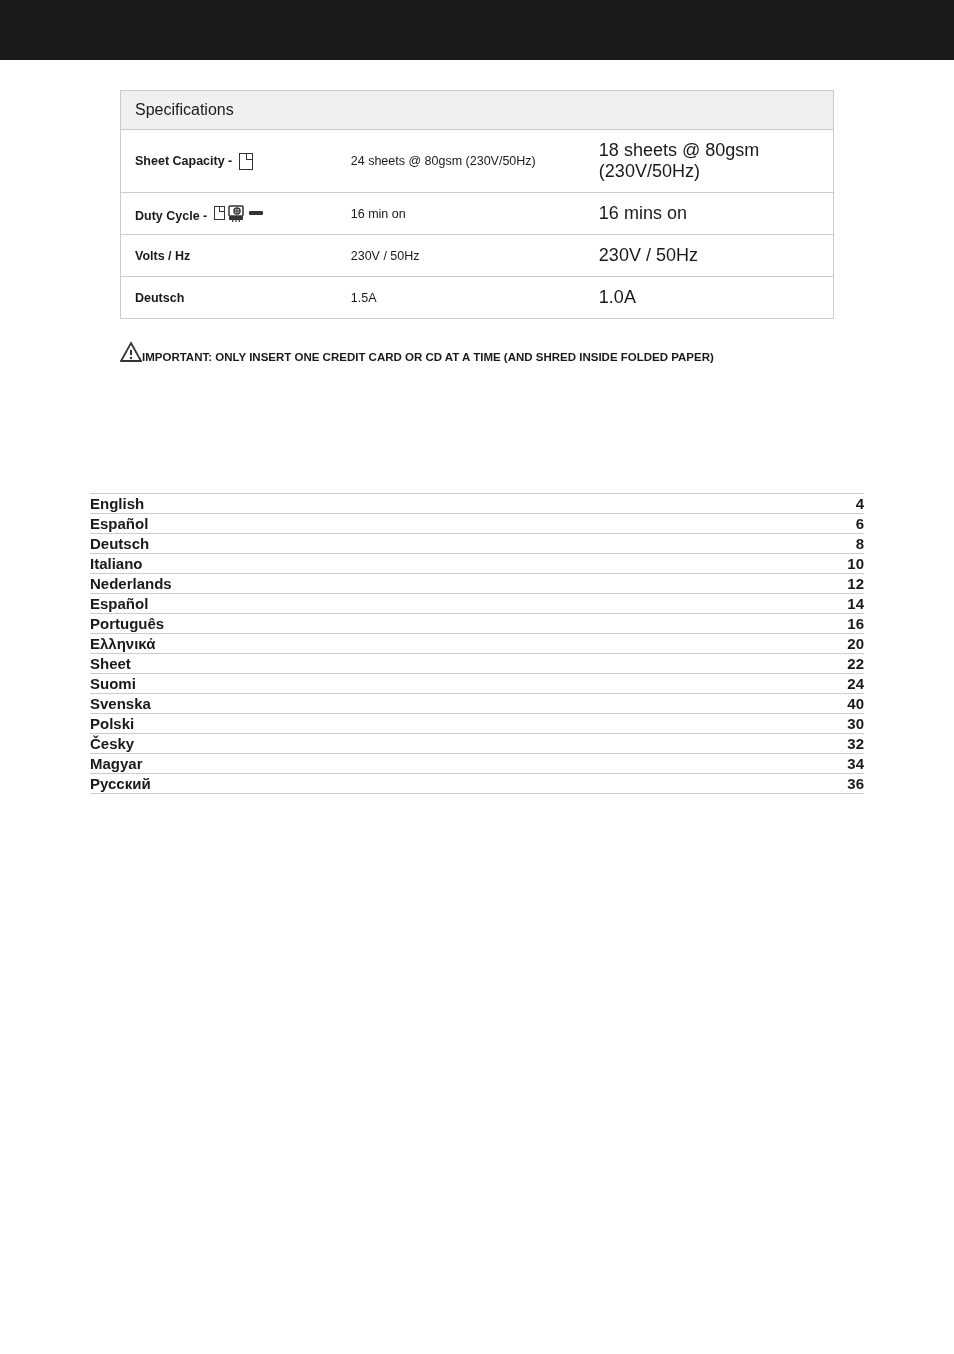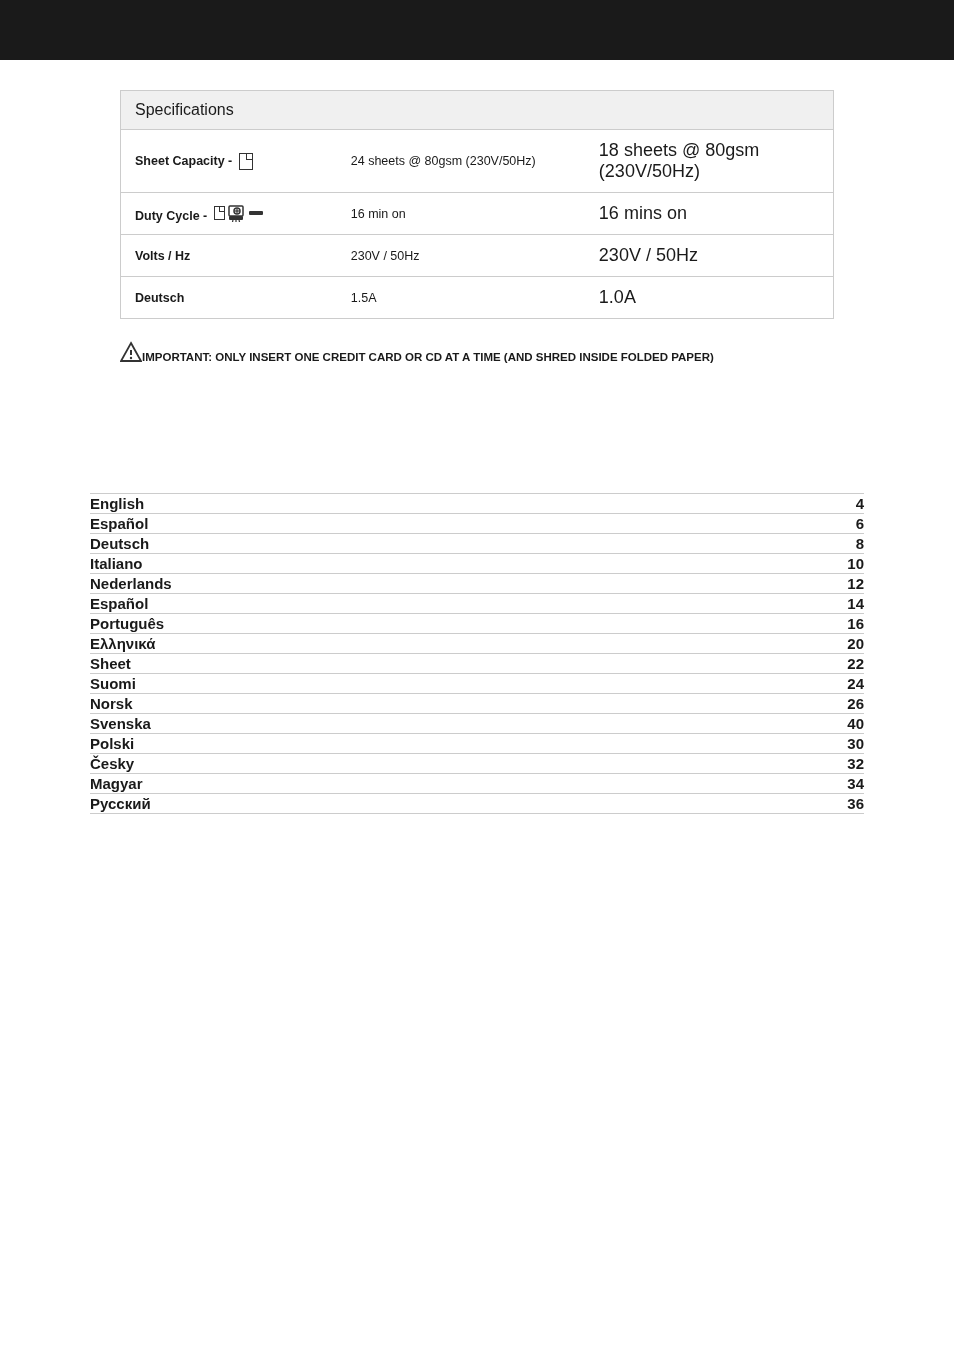--- a/index.html
+++ b/index.html
@@ -289,24 +289,20 @@
       </div>
       <div class="toc-item">
         <span class="toc-lang">Sheet</span>
         <span class="toc-page">22</span>
       </div>
       <div class="toc-item">
         <span class="toc-lang">Suomi</span>
         <span class="toc-page">24</span>
       </div>
       <div class="toc-item">
-        <span class="toc-lang">Norsk</span>
-        <span class="toc-page">26</span>
-      </div>
-      <div class="toc-item">
         <span class="toc-lang">Svenska</span>
         <span class="toc-page">40</span>
       </div>
       <div class="toc-item">
         <span class="toc-lang">Polski</span>
         <span class="toc-page">30</span>
       </div>
       <div class="toc-item">
         <span class="toc-lang">Česky</span>
         <span class="toc-page">32</span>

